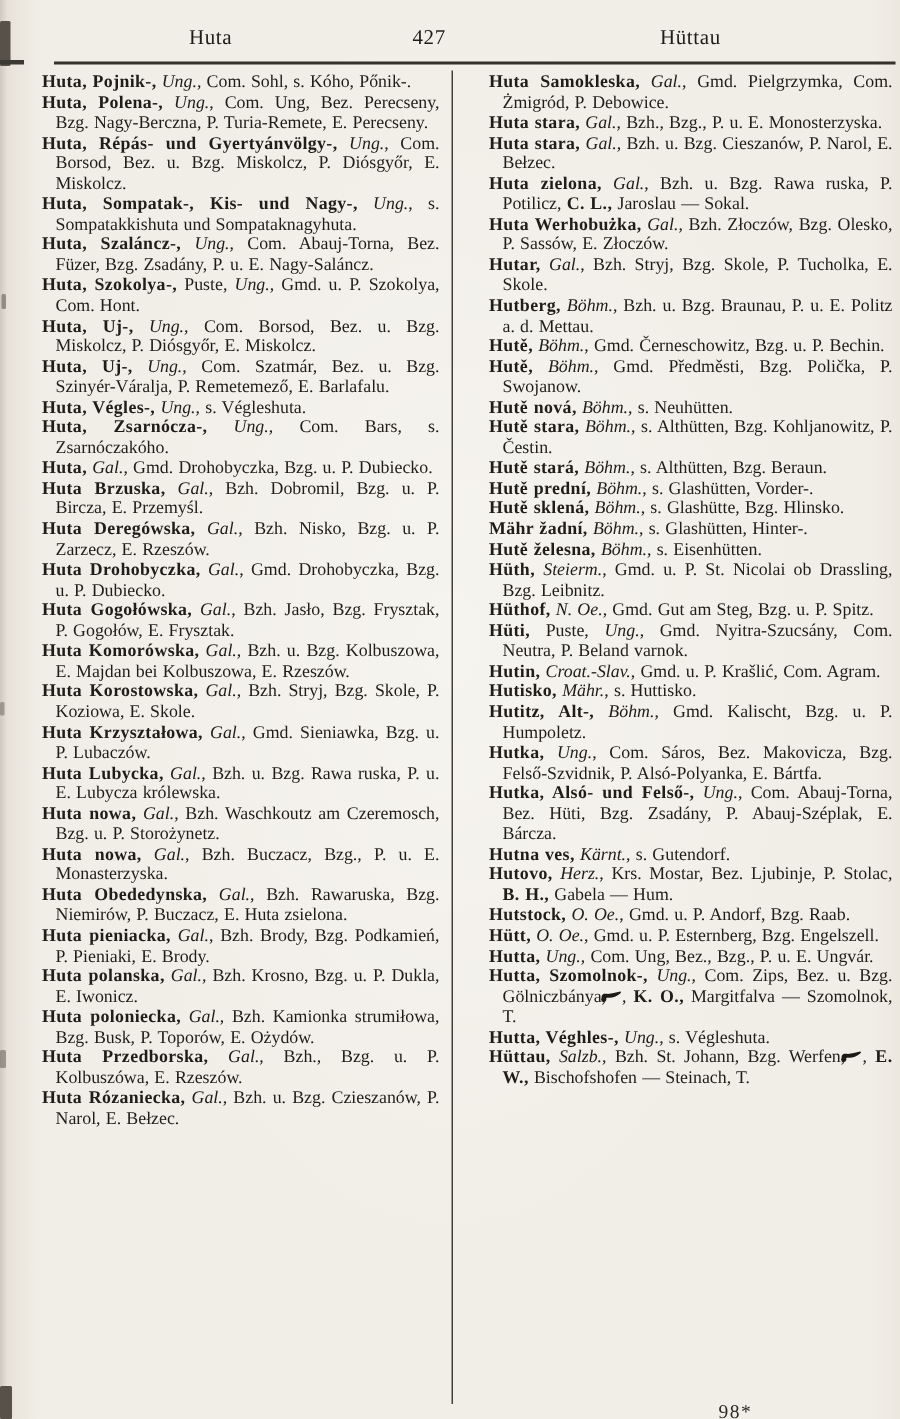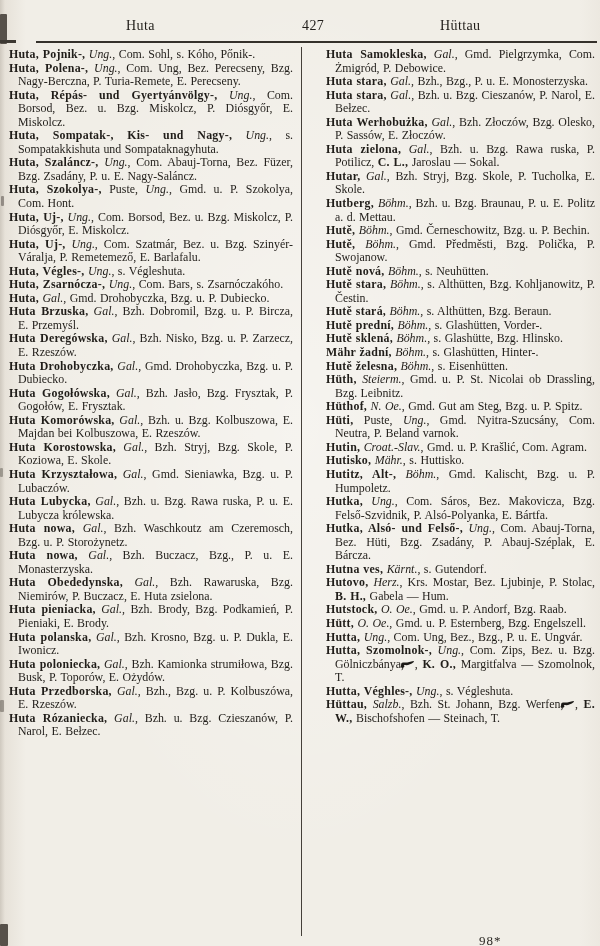--- a/index.html
+++ b/index.html
@@ -13,28 +13,28 @@
     position:absolute;inset:0;
     background:
       radial-gradient(ellipse at 50% 45%, rgba(255,255,255,.35) 0%, rgba(0,0,0,0) 60%),
       linear-gradient(90deg,#cfc9bf 0px,#e7e2d9 5px,#f1eee7 26px,#f1eee7 580px,#ece8e0 600px);
   }
   
   .speck{position:absolute;background:#57514a;border-radius:1px;}
   .header{position:absolute;top:16px;left:0;right:0;height:24px;font-size:14px;}
   .header .hw{position:absolute;top:2px;letter-spacing:.4px;}
   .hw-left{left:126px;}
-  .hw-center{left:302px;text-align:center;}
+  .hw-center{left:275px;text-align:center;}
   .hw-right{left:440px;}
   .rule{position:absolute;top:41px;left:36px;right:3px;height:2px;background:#35312b;}
   .rule-dash{position:absolute;top:40px;left:0px;width:16px;height:3px;background:#3c3832;}
   .divider{position:absolute;top:47px;bottom:10px;left:301px;width:1px;background:#45403a;}
   .cols{position:absolute;top:47px;left:0;right:0;bottom:0;display:flex;}
   .col{height:899px;overflow:hidden;box-sizing:border-box;}
-  .col-left{width:301px;padding:1px 8px 0 9px;}
+  .col-left{width:301px;padding:1px 8px 0 28px;}
   .col-right{width:299px;padding:1px 5px 0 25px;}
   p.entry{
     margin:0;padding-left:9px;text-indent:-9px;
     font-size:11.9px;line-height:13.55px;
     text-align:justify;
     -webkit-hyphens:none;hyphens:none;
     word-spacing:.5px;
   }
   p.entry .b{font-weight:bold;letter-spacing:.25px;}
   p.entry .i{font-style:italic;}
@@ -89,22 +89,22 @@
         <p class="entry"><span class="b">Huta pieniacka,</span><span class="i"> Gal.</span><span class="r">, Bzh. Brody, Bzg. Podkamień, P. Pieniaki, E. Brody.</span></p>
         <p class="entry"><span class="b">Huta polanska,</span><span class="i"> Gal.</span><span class="r">, Bzh. Krosno, Bzg. u. P. Dukla, E. Iwonicz.</span></p>
         <p class="entry"><span class="b">Huta poloniecka,</span><span class="i"> Gal.</span><span class="r">, Bzh. Kamionka strumiłowa, Bzg. Busk, P. Toporów, E. Ożydów.</span></p>
         <p class="entry"><span class="b">Huta Przedborska,</span><span class="i"> Gal.</span><span class="r">, Bzh., Bzg. u. P. Kolbuszówa, E. Rzeszów.</span></p>
         <p class="entry"><span class="b">Huta Rózaniecka,</span><span class="i"> Gal.</span><span class="r">, Bzh. u. Bzg. Czieszanów, P. Narol, E. Bełzec.</span></p>
       </div>
     <div class="col col-right" id="col-right">
         <p class="entry"><span class="b">Huta Samokleska,</span><span class="i"> Gal.</span><span class="r">, Gmd. Pielgrzymka, Com. Żmigród, P. Debowice.</span></p>
         <p class="entry"><span class="b">Huta stara,</span><span class="i"> Gal.</span><span class="r">, Bzh., Bzg., P. u. E. Monosterzyska.</span></p>
         <p class="entry"><span class="b">Huta stara,</span><span class="i"> Gal.</span><span class="r">, Bzh. u. Bzg. Cieszanów, P. Narol, E. Bełzec.</span></p>
+        <p class="entry"><span class="b">Huta zielona,</span><span class="i"> Gal.</span><span class="r">, Bzh. u. Bzg. Rawa ruska, P. Potilicz, </span><span class="b">C. L.,</span><span class="r"> Jaroslau — Sokal.</span></p>
         <p class="entry"><span class="b">Huta Werhobużka,</span><span class="i"> Gal.</span><span class="r">, Bzh. Złoczów, Bzg. Olesko, P. Sassów, E. Złoczów.</span></p>
-        <p class="entry"><span class="b">Huta zielona,</span><span class="i"> Gal.</span><span class="r">, Bzh. u. Bzg. Rawa ruska, P. Potilicz, </span><span class="b">C. L.,</span><span class="r"> Jaroslau — Sokal.</span></p>
         <p class="entry"><span class="b">Hutar,</span><span class="i"> Gal.</span><span class="r">, Bzh. Stryj, Bzg. Skole, P. Tucholka, E. Skole.</span></p>
         <p class="entry"><span class="b">Hutberg,</span><span class="i"> Böhm.</span><span class="r">, Bzh. u. Bzg. Braunau, P. u. E. Politz a. d. Mettau.</span></p>
         <p class="entry"><span class="b">Hutě,</span><span class="i"> Böhm.</span><span class="r">, Gmd. Černeschowitz, Bzg. u. P. Bechin.</span></p>
         <p class="entry"><span class="b">Hutě,</span><span class="i"> Böhm.</span><span class="r">, Gmd. Předměsti, Bzg. Polička, P. Swojanow.</span></p>
         <p class="entry"><span class="b">Hutě nová,</span><span class="i"> Böhm.</span><span class="r">, s. Neuhütten.</span></p>
         <p class="entry"><span class="b">Hutě stara,</span><span class="i"> Böhm.</span><span class="r">, s. Althütten, Bzg. Kohljanowitz, P. Čestin.</span></p>
         <p class="entry"><span class="b">Hutě stará,</span><span class="i"> Böhm.</span><span class="r">, s. Althütten, Bzg. Beraun.</span></p>
         <p class="entry"><span class="b">Hutě prední,</span><span class="i"> Böhm.</span><span class="r">, s. Glashütten, Vorder-.</span></p>
         <p class="entry"><span class="b">Hutě sklená,</span><span class="i"> Böhm.</span><span class="r">, s. Glashütte, Bzg. Hlinsko.</span></p>
         <p class="entry"><span class="b">Mähr žadní,</span><span class="i"> Böhm.</span><span class="r">, s. Glashütten, Hinter-.</span></p>

